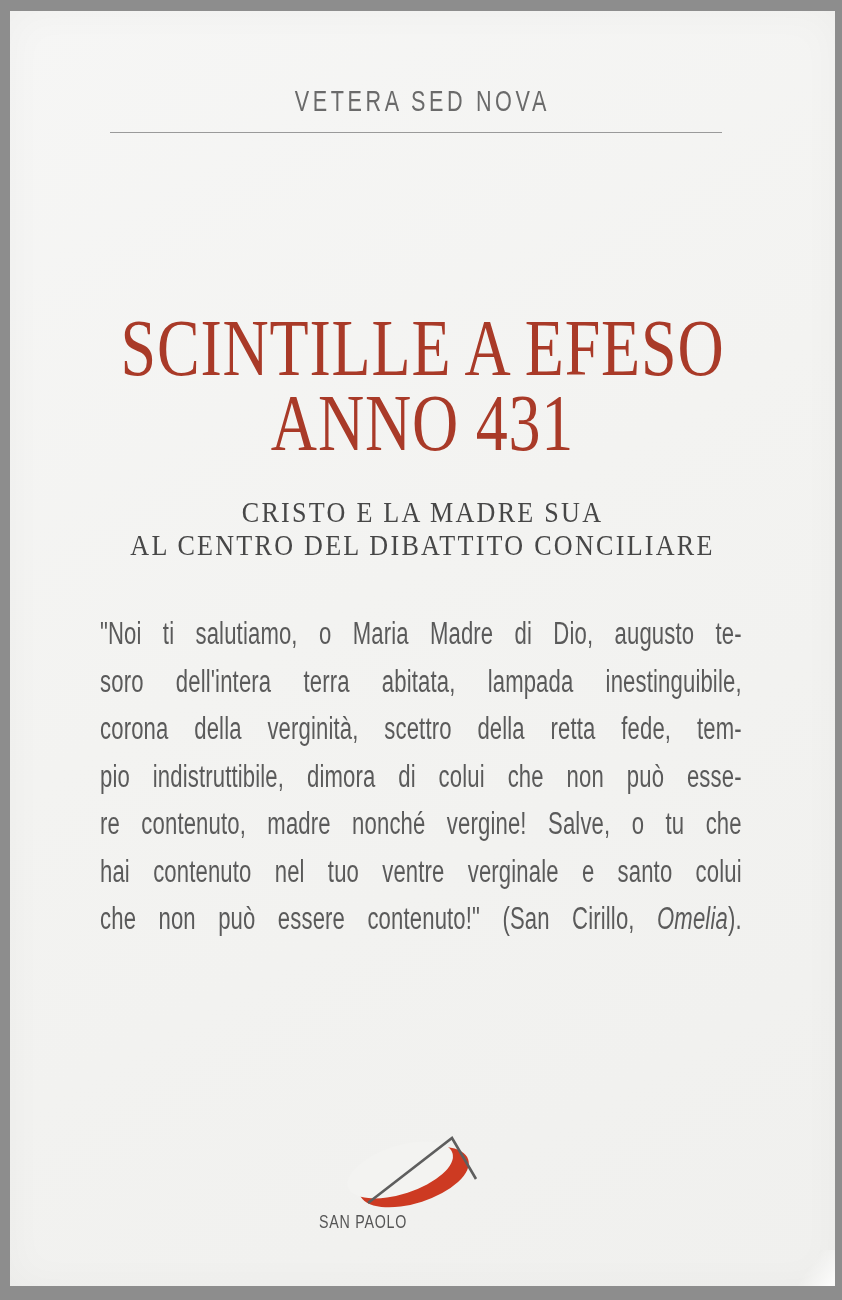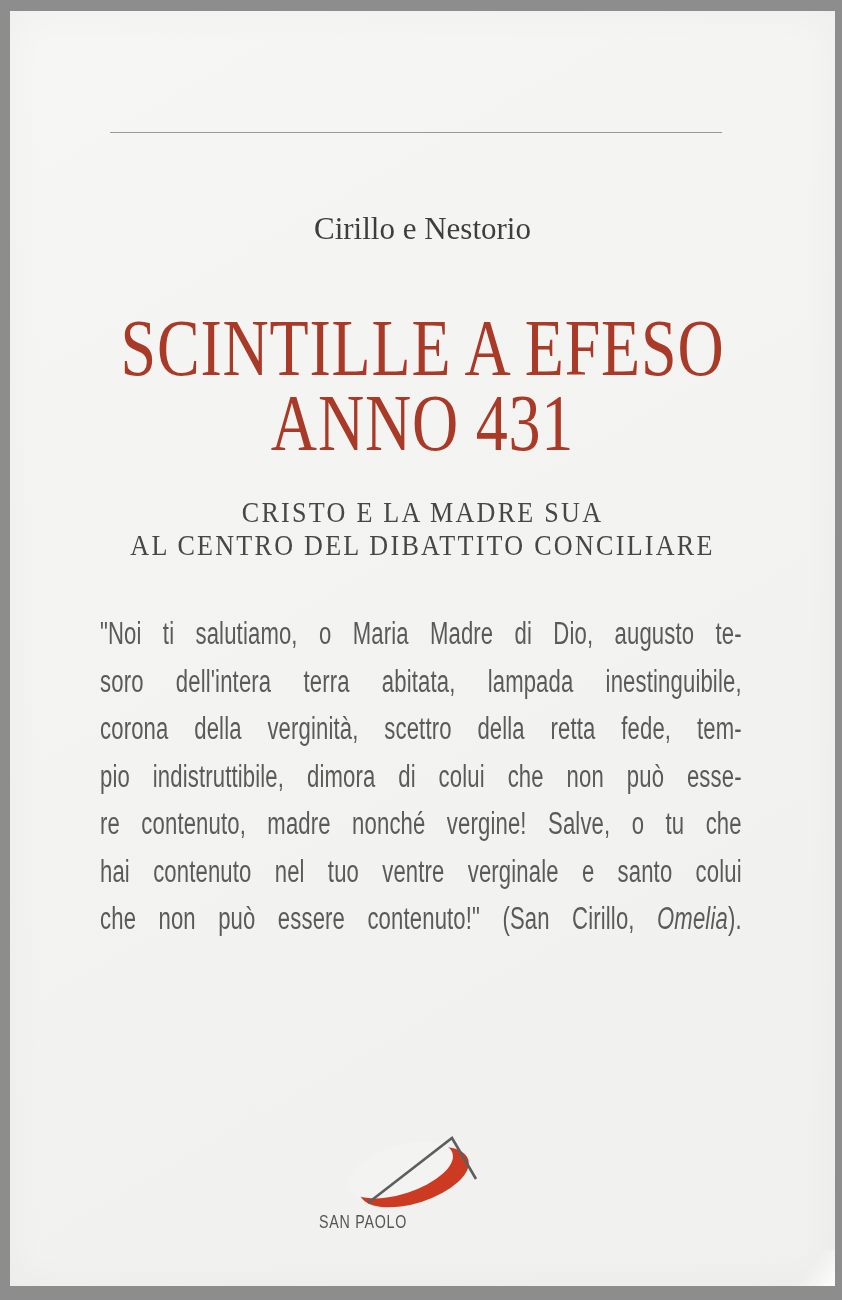--- a/index.html
+++ b/index.html
@@ -62,24 +62,26 @@
   .curl {
     position:absolute; right:0; bottom:0; width:46px; height:36px;
     background:linear-gradient(305deg,#fbfbfa 8%, rgba(251,251,250,0) 55%);
   }
 </style>
 </head>
 <body style="background: rgb(141, 141, 141);">
 
 <div class="cover">
 
+  <div class="series">
+    <span class="series-inner">VETERA SED NOVA</span>
+  </div>
 
   <div class="rule"></div>
 
-  <div class="author">Cirillo e Nestorio</div>
 
   <div class="title">
     <span class="tline">SCINTILLE A EFESO</span>
     <span class="tline">ANNO 431</span>
   </div>
 
   <div class="subtitle">
     <span class="sline">CRISTO E LA MADRE SUA</span>
     <span class="sline">AL CENTRO DEL DIBATTITO CONCILIARE</span>
   </div>

